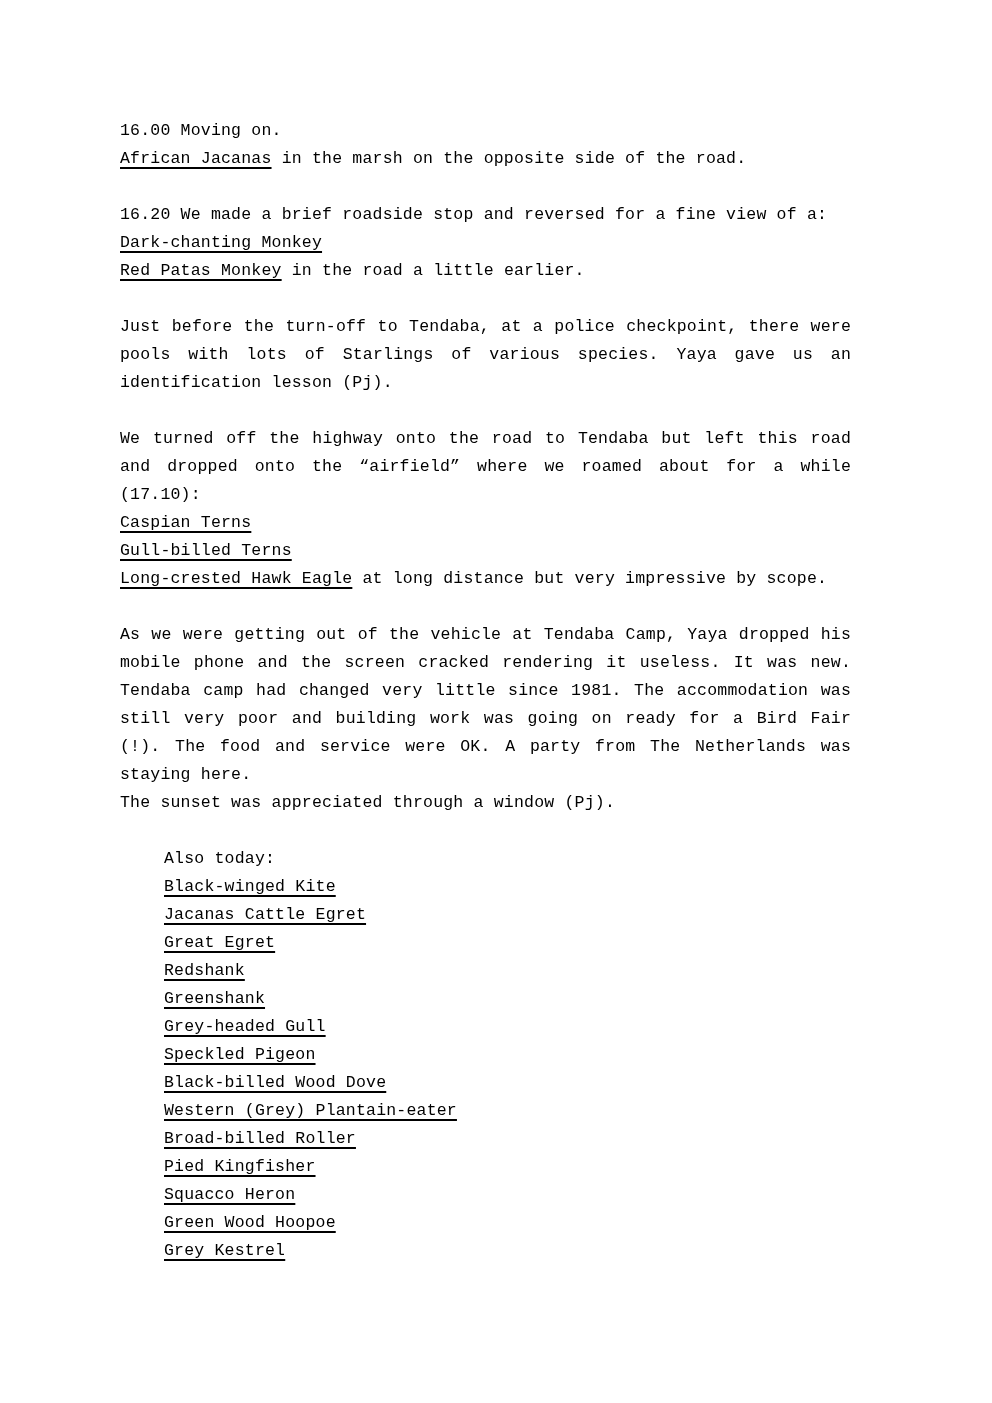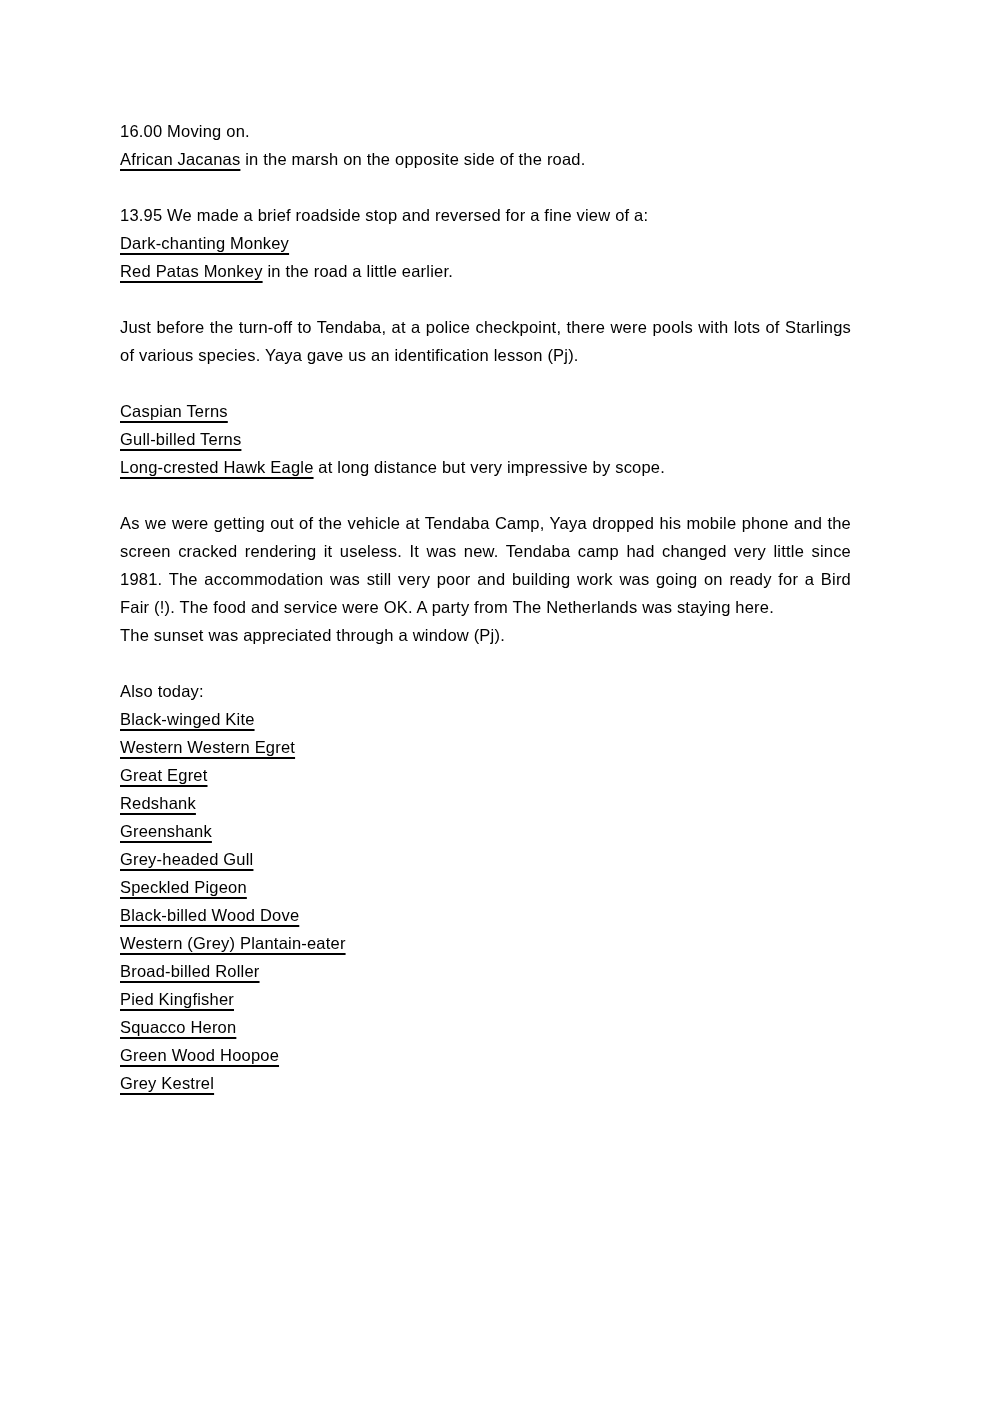--- a/index.html
+++ b/index.html
@@ -7,37 +7,38 @@
     padding: 0;
     background: #ffffff;
   }
   .page {
     position: relative;
     width: 967px;
     height: 1403px;
     background: #ffffff;
     overflow: hidden;
     box-sizing: border-box;
-    font-family: Liberation Sans, sans-serif;
+    font-family: Liberation Mono, monospace;
     color: #000000;
   }
   .doc {
     position: absolute;
     top: 117px;
     left: 120px;
     right: 116px;
     font-size: 16.5px;
     line-height: 28px;
     letter-spacing: 0.2px;
   }
   .block {
     margin: 0 0 28px 0;
   }
   .block:last-child {
     margin-bottom: 0;
+    margin-left: 44px;
   }
   .line {
     text-align: left;
   }
   .block.justify .line {
     text-align: justify;
     text-justify: inter-word;
   }
   .u {
     text-decoration: underline;
@@ -48,40 +49,41 @@
 </head>
 <body>
 
 <div class="page">
   <div class="doc" id="doc">
       <div class="block">
         <div class="line"><span>16.00 Moving on.</span></div>
         <div class="line"><span class="u">African Jacanas</span><span> in the marsh on the opposite side of the road.</span></div>
       </div>
       <div class="block">
-        <div class="line"><span>13.95 We made a brief roadside stop and reversed for a fine view of a:</span></div>
+        <div class="line"><span>16.20 We made a brief roadside stop and reversed for a fine view of a:</span></div>
         <div class="line"><span class="u">Dark-chanting Monkey</span></div>
         <div class="line"><span class="u">Red Patas Monkey</span><span> in the road a little earlier.</span></div>
       </div>
       <div class="block justify">
         <div class="line"><span>Just before the turn-off to Tendaba, at a police checkpoint, there were pools with lots of Starlings of various species. Yaya gave us an identification lesson (Pj).</span></div>
       </div>
       <div class="block justify">
+        <div class="line"><span>We turned off the highway onto the road to Tendaba but left this road and dropped onto the “airfield” where we roamed about for a while (17.10):</span></div>
         <div class="line"><span class="u">Caspian Terns</span></div>
         <div class="line"><span class="u">Gull-billed Terns</span></div>
         <div class="line"><span class="u">Long-crested Hawk Eagle</span><span> at long distance but very impressive by scope.</span></div>
       </div>
       <div class="block justify">
         <div class="line"><span>As we were getting out of the vehicle at Tendaba Camp, Yaya dropped his mobile phone and the screen cracked rendering it useless. It was new. Tendaba camp had changed very little since 1981. The accommodation was still very poor and building work was going on ready for a Bird Fair (!). The food and service were OK. A party from The Netherlands was staying here.</span></div>
         <div class="line"><span>The sunset was appreciated through a window (Pj).</span></div>
       </div>
       <div class="block">
         <div class="line"><span>Also today:</span></div>
         <div class="line"><span class="u">Black-winged Kite</span></div>
-        <div class="line"><span class="u">Western Western Egret</span></div>
+        <div class="line"><span class="u">Jacanas Cattle Egret</span></div>
         <div class="line"><span class="u">Great Egret</span></div>
         <div class="line"><span class="u">Redshank</span></div>
         <div class="line"><span class="u">Greenshank</span></div>
         <div class="line"><span class="u">Grey-headed Gull</span></div>
         <div class="line"><span class="u">Speckled Pigeon</span></div>
         <div class="line"><span class="u">Black-billed Wood Dove</span></div>
         <div class="line"><span class="u">Western (Grey) Plantain-eater</span></div>
         <div class="line"><span class="u">Broad-billed Roller</span></div>
         <div class="line"><span class="u">Pied Kingfisher</span></div>
         <div class="line"><span class="u">Squacco Heron</span></div>

